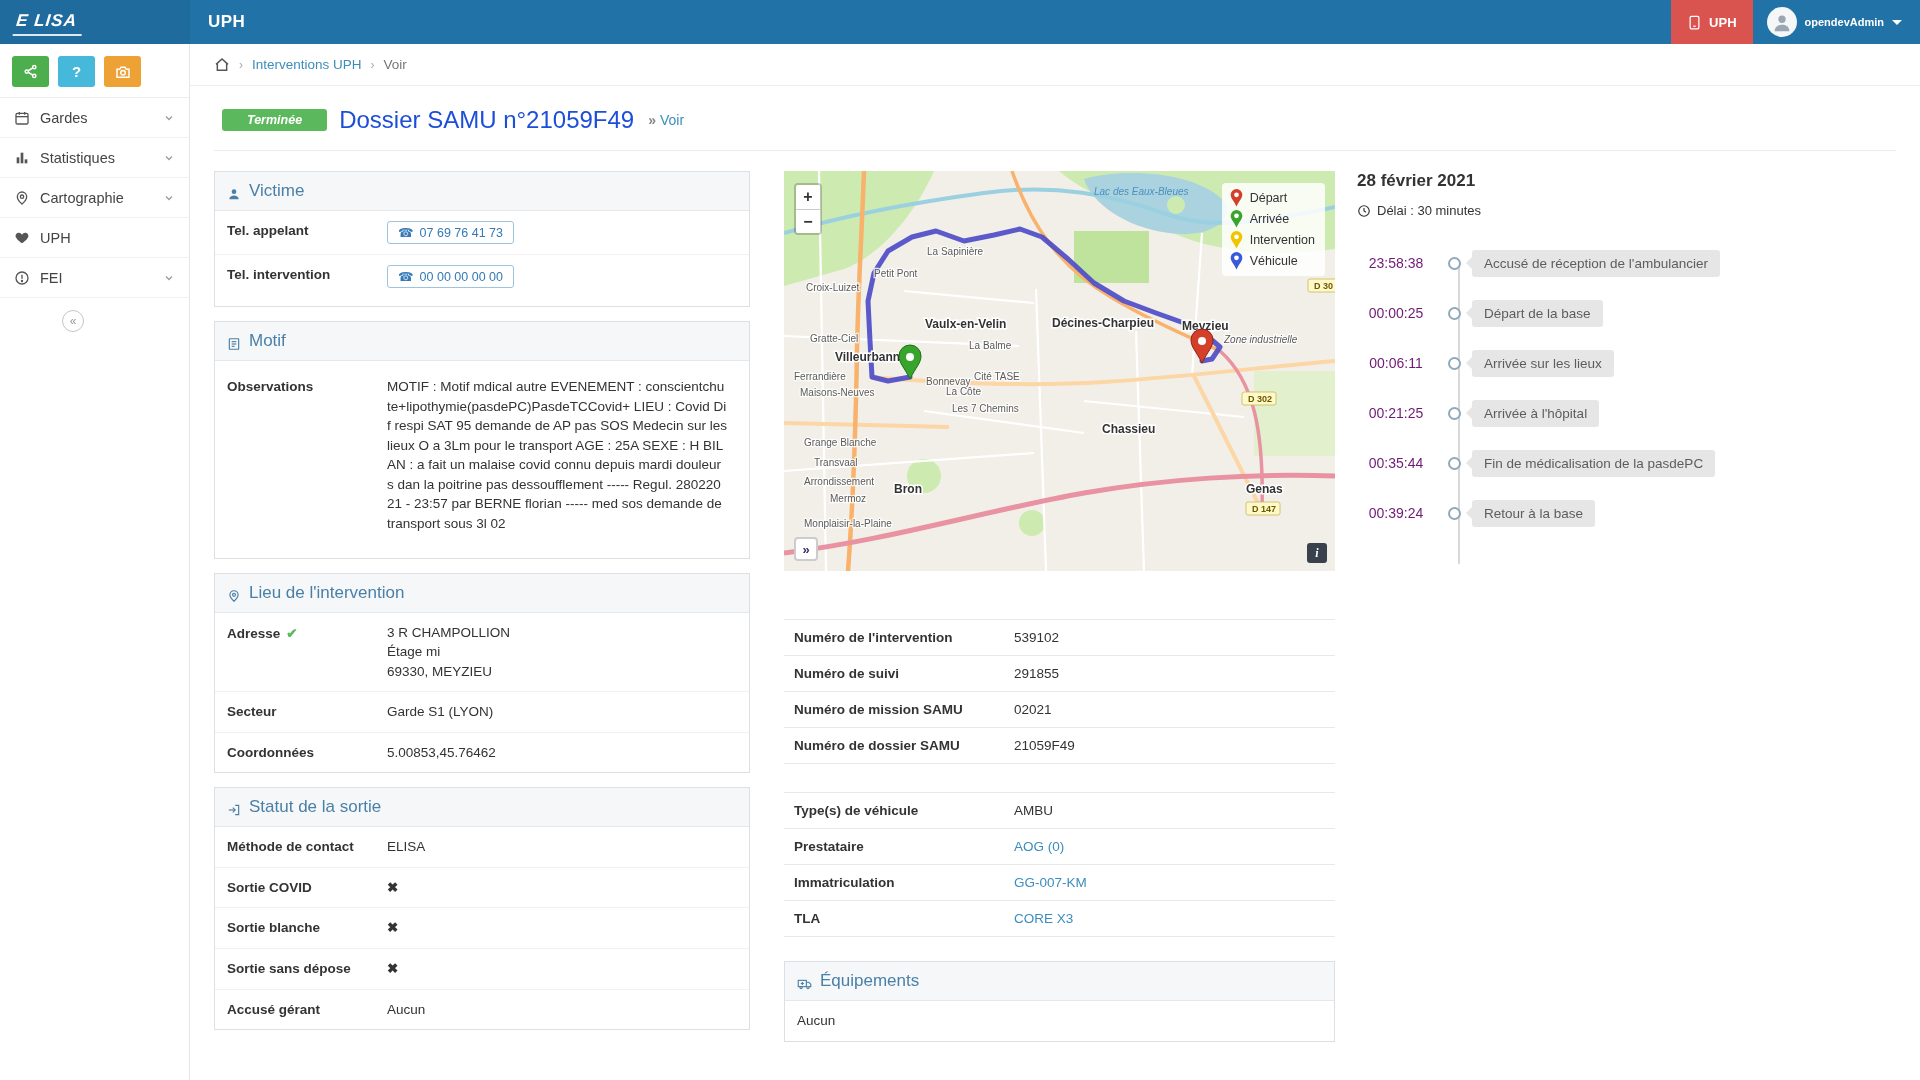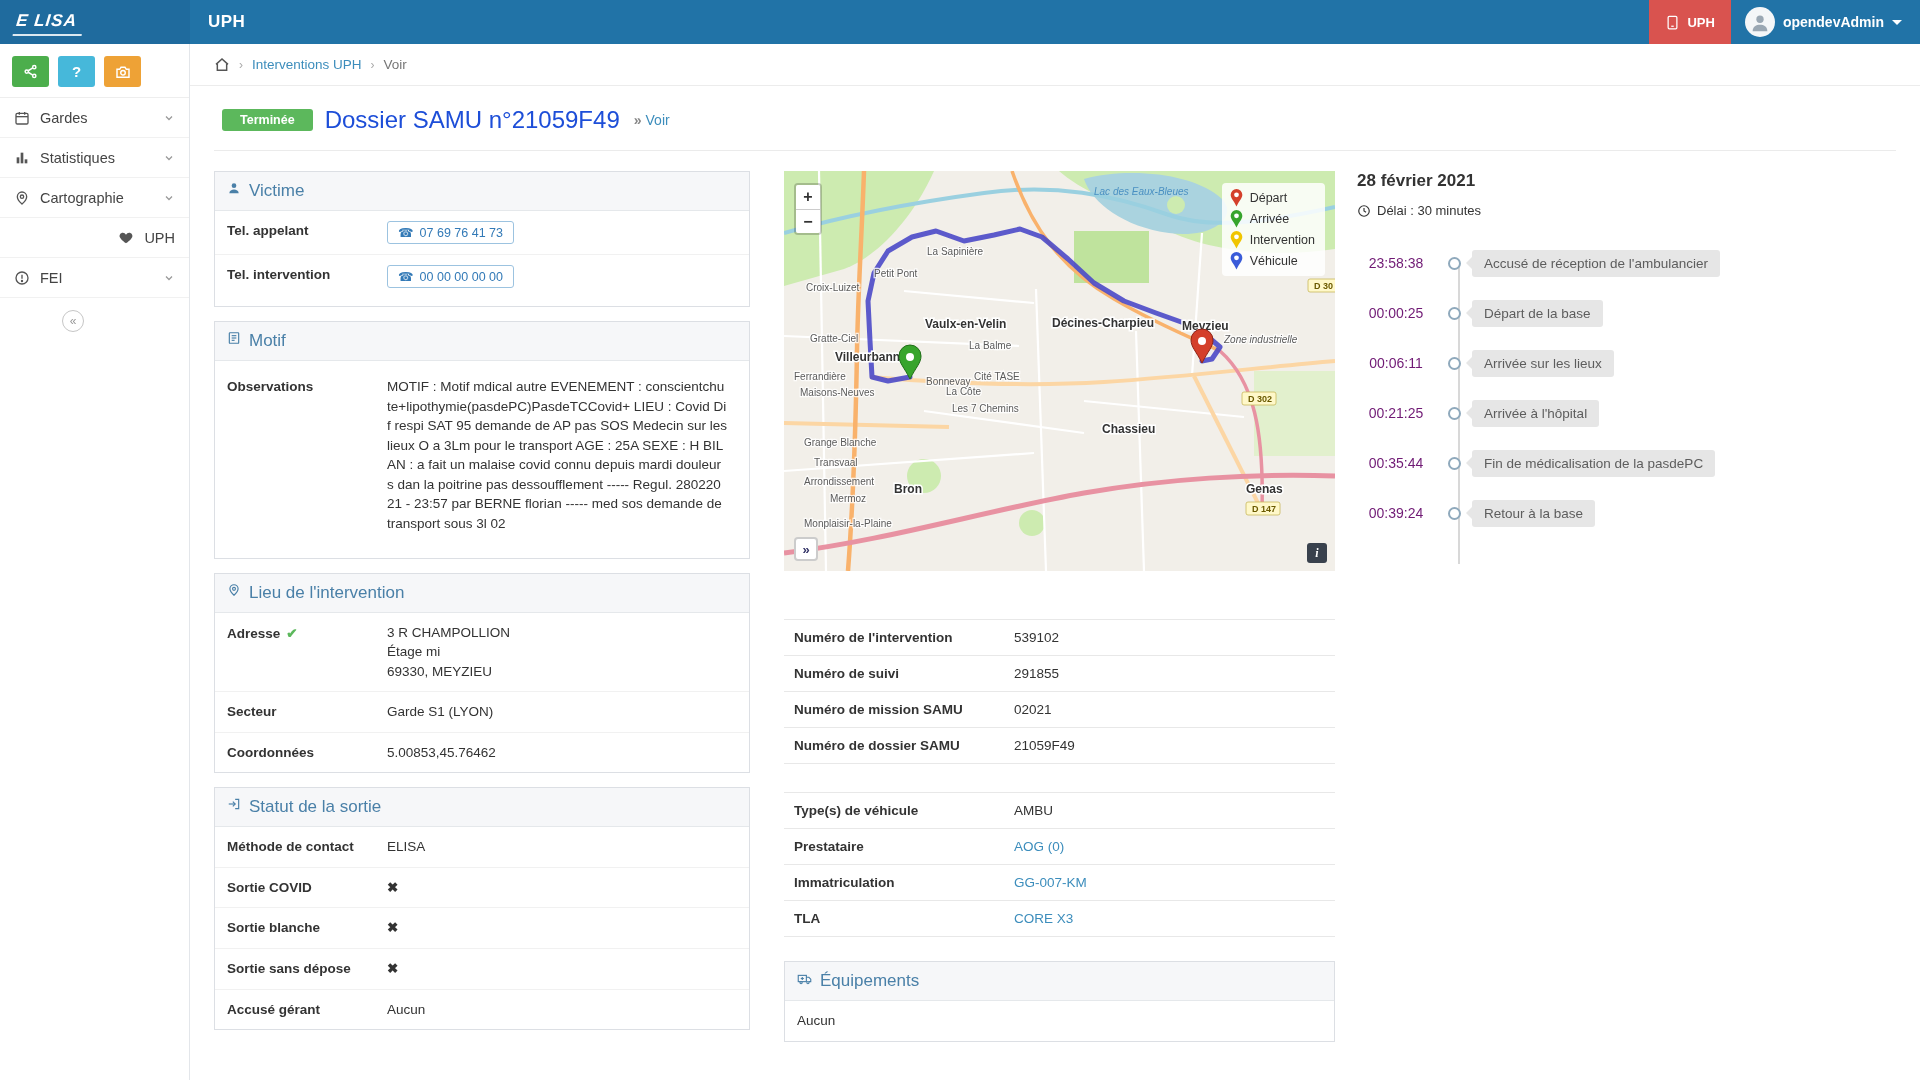--- a/index.html
+++ b/index.html
@@ -8,61 +8,61 @@
 
   
   .navbar { position:absolute; top:0; left:0; width:1920px; height:44px; background:#2173a7; display:flex; align-items:stretch; z-index:50; }
   .brand { width:190px; display:flex; align-items:center; padding-left:14px; background:#1f6b9e; }
   .brand-logo { color:#fff; font-style:italic; font-weight:bold; font-size:17px; letter-spacing:1px; border-bottom:2px solid rgba(255,255,255,.85); padding:2px 6px 3px 2px; transform:skewX(-6deg); }
   .app-name { color:#fff; font-weight:bold; font-size:17px; margin-left:18px; letter-spacing:.5px; }
   .nav-right { margin-left:auto; display:flex; align-items:stretch; }
   .uph-btn { background:#d9534f; color:#fff; display:flex; align-items:center; gap:7px; padding:0 16px; font-weight:bold; font-size:13px; border:none; cursor:pointer; }
   .user-menu { display:flex; align-items:center; gap:8px; padding:0 18px 0 14px; cursor:pointer; }
   .avatar { width:30px; height:30px; border-radius:50%; background:#f4f6f8; display:flex; align-items:center; justify-content:center; overflow:hidden; }
-  .username { color:#fff; font-weight:bold; font-size:14px; }
+  .username { color:#fff; font-weight:bold; font-size:11px; }
   .caret { width:0; height:0; border-left:5px solid transparent; border-right:5px solid transparent; border-top:5px solid #fff; }
 
   
   .breadbar { position:absolute; top:44px; left:190px; right:0; height:42px; background:#fff; border-bottom:1px solid #ececec; display:flex; align-items:center; padding:0 24px; gap:9px; font-size:13.5px; }
   .breadbar .sep { color:#aaa; font-size:12px; }
   .crumb-link { color:#3c8dbc; text-decoration:none; cursor:pointer; }
   .crumb-current { color:#777; }
   .home-ic { color:#555; display:flex; cursor:pointer; }
 
   
   .sidebar { position:absolute; top:44px; left:0; width:190px; bottom:0; background:#fff; border-right:1px solid #e3e6ea; }
   .side-actions { display:flex; gap:9px; padding:12px 12px 10px 12px; }
   .sq-btn { width:37px; height:31px; border-radius:3px; border:none; display:flex; align-items:center; justify-content:center; color:#fff; cursor:pointer; font-weight:bold; font-size:15px; }
   .sq-green { background:#4cae4c; }
   .sq-blue { background:#46b8da; }
   .sq-orange { background:#eea236; }
   .side-menu { border-top:1px solid #eee; }
-  .side-item { display:flex; align-items:center; height:40px; padding:0 14px; border-bottom:1px solid #f1f1f1; cursor:pointer;justify-content:flex-end; }
+  .side-item { display:flex; align-items:center; height:40px; padding:0 14px; border-bottom:1px solid #f1f1f1; cursor:pointer; }
   .side-item .mi { width:26px; color:#555; display:flex; }
   .side-item .lbl { font-size:14.5px; color:#444; }
   .side-item .chev { margin-left:auto; color:#999; display:flex; }
   .collapse-btn { margin:12px 0 0 62px; width:22px; height:22px; border-radius:50%; border:1px solid #c6c6c6; background:#fff; color:#999; font-size:12px; line-height:19px; text-align:center; cursor:pointer; }
 
   
   .content { position:absolute; top:86px; left:190px; right:0; bottom:0; overflow:hidden; padding:0 24px; background:#fff; }
   .page-head { display:flex; align-items:center; gap:12px; padding:20px 8px 16px 8px; border-bottom:1px solid #ebebeb; }
-  .status-badge { background:#5cb85c; color:#fff; font-size:12.5px; font-weight:bold; padding:4px 18px; border-radius:3px; }
+  .status-badge { background:#5cb85c; color:#fff; font-size:12.5px; font-weight:bold; padding:4px 25px; border-radius:3px;font-style:italic; }
   .page-title { font-size:24px; color:#1d4ed8; font-weight:400; }
   .view-link { display:flex; align-items:baseline; gap:4px; margin-left:2px; cursor:pointer; }
   .view-link .chev2 { color:#888; font-weight:bold; font-size:14px; }
   .view-link .txt { color:#3c8dbc; font-size:14px; }
 
   .cols { display:flex; padding-top:20px; }
   .col1 { width:536px; }
   .col2 { width:551px; margin-left:34px; }
   .col3 { flex:1; margin-left:22px; min-width:0; }
 
   
   .panel { border:1px solid #dcdfe4; background:#fff; margin-bottom:14px; }
-  .panel-hd { background:#f6f7f9; border-bottom:1px solid #e5e8eb; padding:9px 12px; display:flex; align-items:flex-start; gap:8px; }
+  .panel-hd { background:#f6f7f9; border-bottom:1px solid #e5e8eb; padding:9px 12px; display:flex; align-items:flex-end; gap:8px; }
   .panel-hd .ttl { color:#4a80a8; font-size:17px; }
   .panel-hd .pic { color:#4a80a8; display:flex; }
   .prow { display:flex; padding:10px 12px; border-bottom:1px solid #f1f1f1; align-items:flex-start; }
   .prow:last-child { border-bottom:none; }
   .prow .plabel { width:160px; flex:none; font-weight:bold; font-size:13.5px; color:#333; padding-top:2px; }
   .prow .pval { font-size:13.5px; color:#333; line-height:1.45; min-width:0; }
   .phone-btn { display:inline-flex; align-items:center; gap:6px; border:1px solid #9cc3e0; background:#fff; color:#337ab7; border-radius:3px; padding:3px 10px; font-size:12.5px; cursor:pointer; }
   .obs-text { word-break:break-all; width:340px; font-size:13px; }
   .check { color:#5cb85c; font-weight:bold; margin-left:6px; }
   .xmark { color:#d9534f; font-weight:bold; font-size:14px; }

